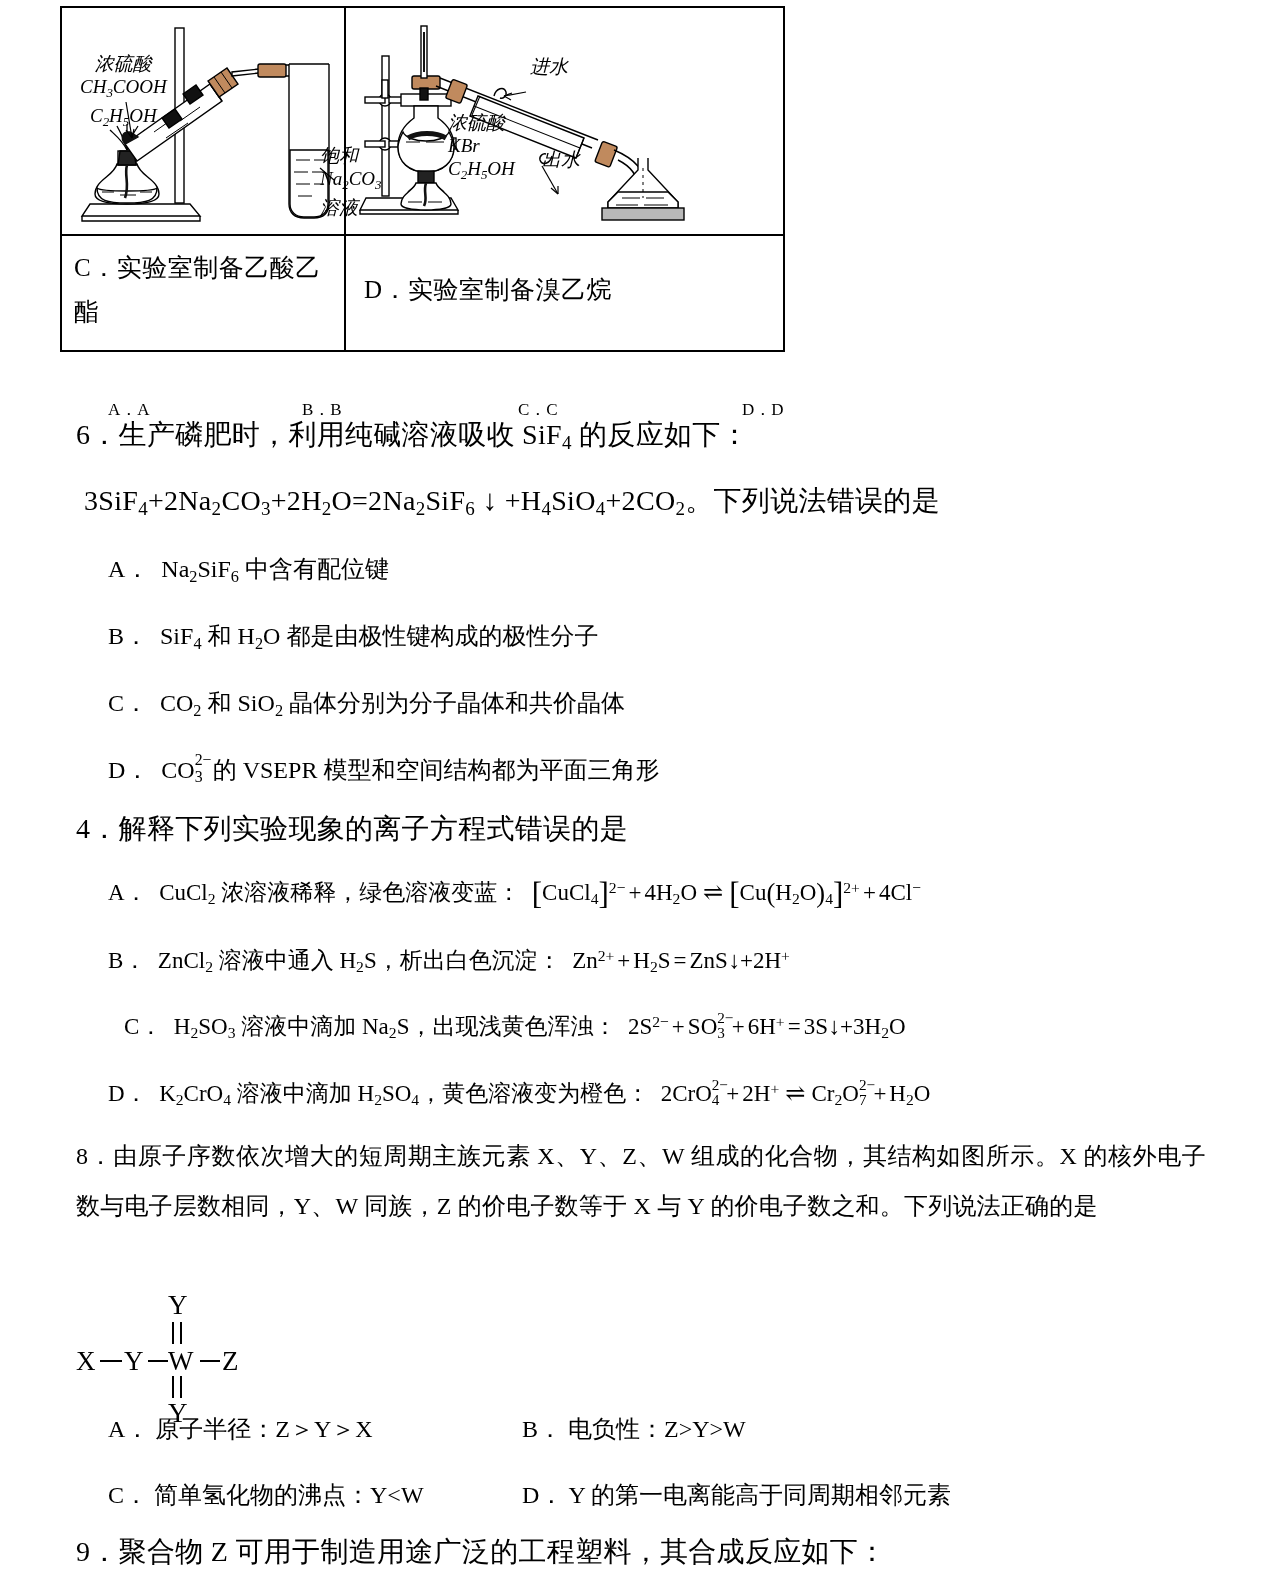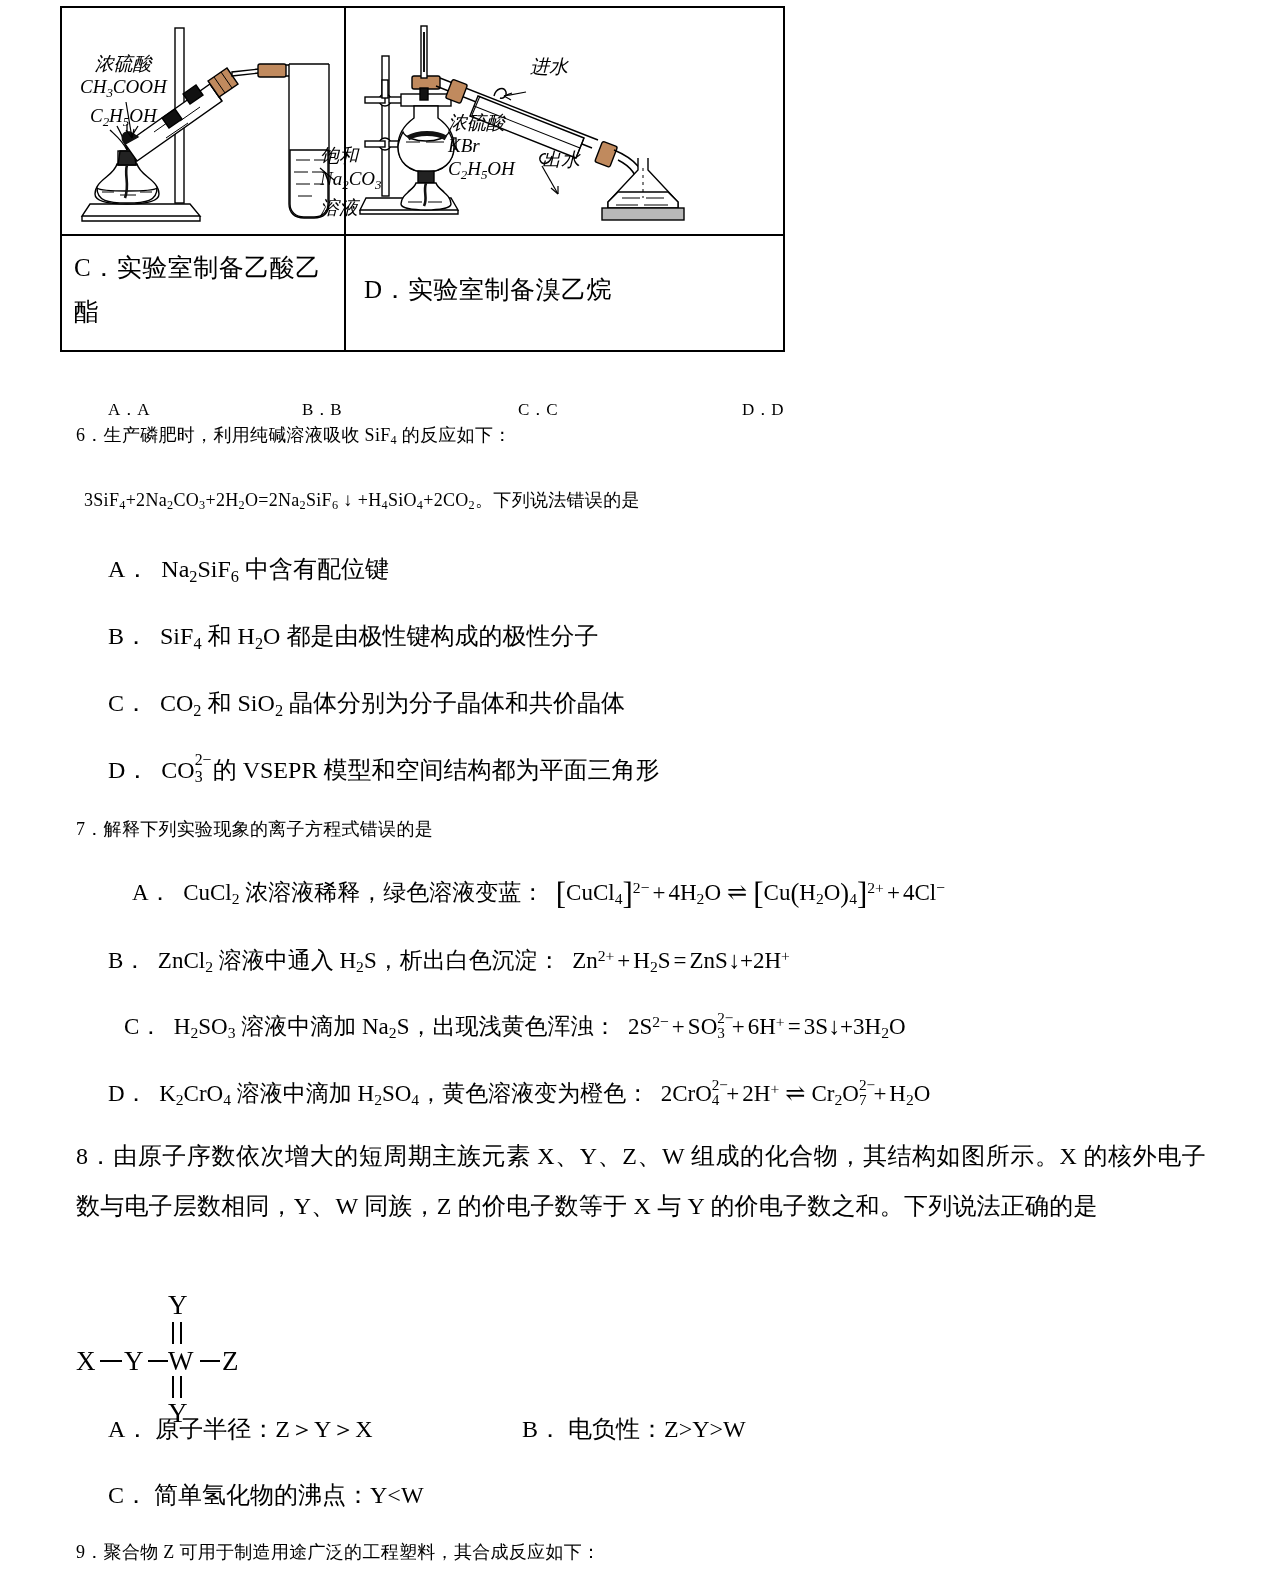--- a/index.html
+++ b/index.html
@@ -86,21 +86,21 @@
     white-space: nowrap;
   }
   .ch-a { left: 48px; }
   .ch-b { left: 242px; }
   .ch-c { left: 458px; }
   .ch-d { left: 682px; text-align: center; }
 
   
   .q-line {
     position: absolute;
-    font-size: 18px;
+    font-size: 28px;
     line-height: 34px;
     white-space: nowrap;
     letter-spacing: 0.3px;
   }
   .q-block {
     position: absolute;
     font-size: 24px;
     line-height: 50px;
     letter-spacing: 0.2px;
     text-align: justify;
@@ -411,23 +411,23 @@
   <div class="opt-line" style="left:108px; top:686px;">
     <span>C．</span>
     <span class="eqn">&nbsp;CO<sub>2</sub> 和 SiO<sub>2</sub> 晶体分别为分子晶体和共价晶体</span>
   </div>
 
   <div class="opt-line" style="left:108px; top:753px;">
     <span>D．</span>
     <span class="eqn">&nbsp;CO<span class="ion">​<span class="chg">2−</span><span class="num">3</span></span>&nbsp;&nbsp; 的 VSEPR 模型和空间结构都为平面三角形</span>
   </div>
 
-  <div class="q-line" style="left:76px; top:812px;">7．解释下列实验现象的离子方程式错误的是</div>
-
-  <div class="opt-line" style="left:108px; top:871px; font-size:23px;margin-left:24px;">
+  <div class="q-line" style="left:76px; top:812px;">4．解释下列实验现象的离子方程式错误的是</div>
+
+  <div class="opt-line" style="left:108px; top:871px; font-size:23px;">
     <span>A．</span>
     <span class="eqn">&nbsp;CuCl<sub>2</sub> 浓溶液稀释，绿色溶液变蓝：</span>
     <span class="eqn">&nbsp;<span class="brk">[</span>CuCl<sub>4</sub><span class="brk">]</span><sup>2−</sup><span class="op">+</span>4H<sub>2</sub>O<span class="eqarrow">⇌</span><span class="brk">[</span>Cu<span class="paren">(</span>H<sub>2</sub>O<span class="paren">)</span><sub>4</sub><span class="brk">]</span><sup>2+</sup><span class="op">+</span>4Cl<sup>−</sup></span>
   </div>
 
   <div class="opt-line" style="left:108px; top:939px; font-size:23px;">
     <span>B．</span>
     <span class="eqn">&nbsp;ZnCl<sub>2</sub> 溶液中通入 H<sub>2</sub>S，析出白色沉淀：</span>
     <span class="eqn">&nbsp;Zn<sup>2+</sup><span class="op">+</span>H<sub>2</sub>S<span class="op">=</span>ZnS<span class="arrow-dn">↓</span>+2H<sup>+</sup></span>
   </div>
@@ -469,16 +469,20 @@
     <span>原子半径：Z＞Y＞X</span>
   </div>
   <div class="opt-line" style="left:522px; top:1412px;">
     <span>B．</span>
     <span>电负性：Z&gt;Y&gt;W</span>
   </div>
   <div class="opt-line" style="left:108px; top:1478px;">
     <span>C．</span>
     <span>简单氢化物的沸点：Y&lt;W</span>
   </div>
+  <div class="opt-line" style="left:522px; top:1478px;">
+    <span>D．</span>
+    <span>Y 的第一电离能高于同周期相邻元素</span>
+  </div>
 
   <div class="q-line" style="left:76px; top:1535px;">9．聚合物 Z 可用于制造用途广泛的工程塑料，其合成反应如下：</div>
 
 </div>
 
 </body></html>

